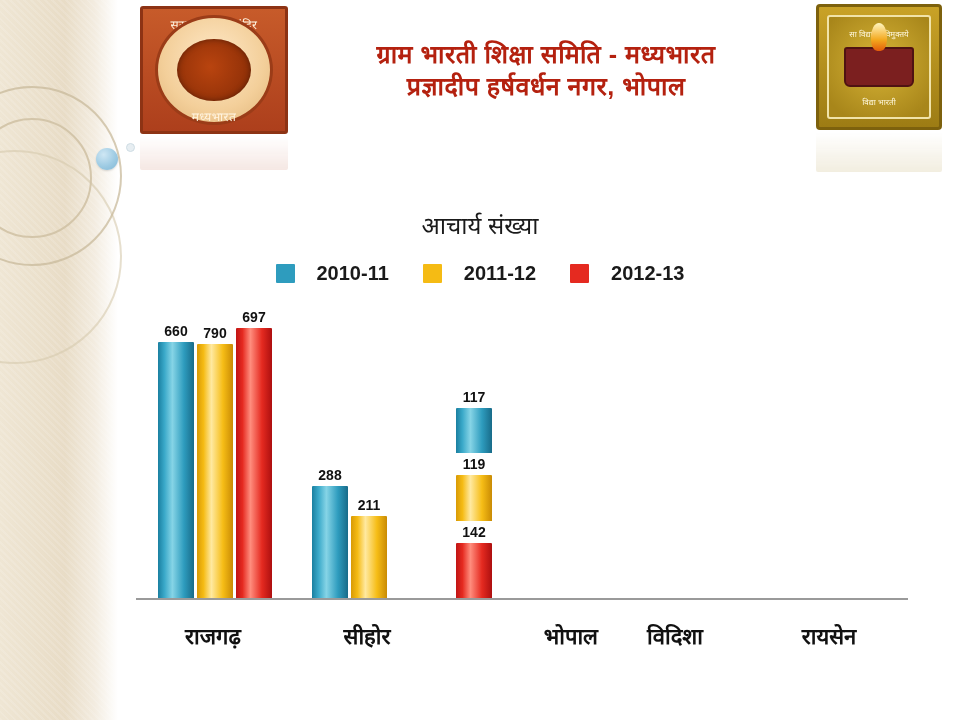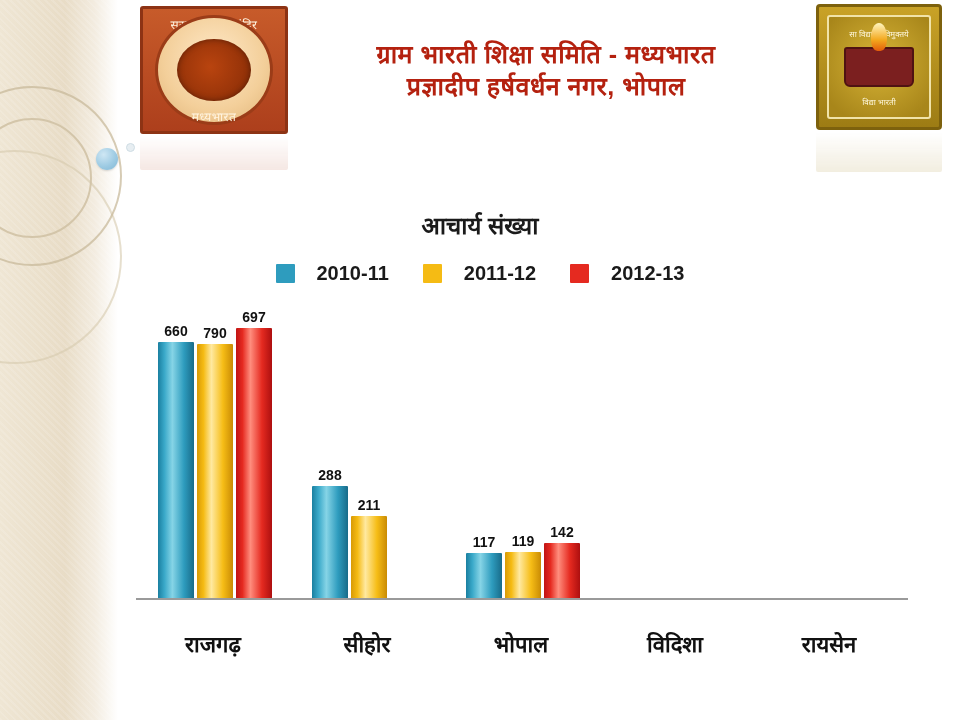--- a/index.html
+++ b/index.html
@@ -168,21 +168,21 @@
     text-shadow: 1px 1px 0 rgba(255,255,255,0.9);
     letter-spacing: .5px;
   }
 
   
   .chart-title {
     position: absolute;
     left: 0; right: 0; top: 208px;
     text-align: center;
     font-size: 24px;
-    font-weight: bold;
+    font-weight: normal;
     color: #1a1a1a;
   }
   .legend {
     position: absolute;
     top: 262px;
     left: 0; right: 0;
     display: flex;
     justify-content: center;
     gap: 34px;
     align-items: center;
@@ -242,21 +242,21 @@
   }
   .cat-labels {
     position: absolute;
     left: 136px;
     top: 612px;
     width: 772px;
     height: 40px;
   }
   .cat {
     position: absolute;
-    top: 16px;
+    top: 8px;
     text-align: center;
     font-size: 22px;
     font-weight: bold;
     color: #111;
   }
 </style>
 </head>
 <body>
 
 <div id="slide">
@@ -329,37 +329,37 @@
       <div class="group" style="left: 176px;">
         <div class="bar-wrap">
           <div class="value">288</div>
           <div class="bar s0" style="height: 112px;"></div>
         </div>
         <div class="bar-wrap">
           <div class="value">211</div>
           <div class="bar s1" style="height: 82px;"></div>
         </div>
       </div>
-      <div class="group" style="left: 330px;">
+      <div class="group" style="left: 320px; flex-direction: column;">
         <div class="bar-wrap">
           <div class="value">117</div>
           <div class="bar s0" style="height: 45px;"></div>
         </div>
         <div class="bar-wrap">
           <div class="value">119</div>
           <div class="bar s1" style="height: 46px;"></div>
         </div>
         <div class="bar-wrap">
           <div class="value">142</div>
           <div class="bar s2" style="height: 55px;"></div>
         </div>
       </div>
     </div>
   <div class="axis"></div>
   <div class="cat-labels" id="cat-labels">
       <div class="cat" style="left: 0px; width: 154px;">राजगढ़</div>
       <div class="cat" style="left: 154px; width: 154px;">सीहोर</div>
-      <div class="cat" style="left: 308px; width: 154px;">भोपाल</div>
+      <div class="cat" style="left: 308px; width: 154px; text-align: right;">भोपाल</div>
       <div class="cat" style="left: 462px; width: 154px;">विदिशा</div>
       <div class="cat" style="left: 616px; width: 154px;">रायसेन</div>
     </div>
 
 </div>
 
 </body></html>

